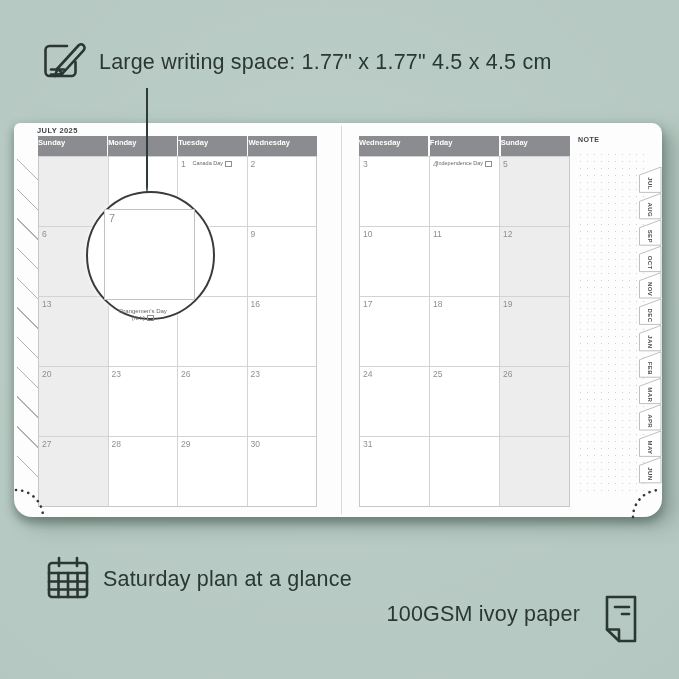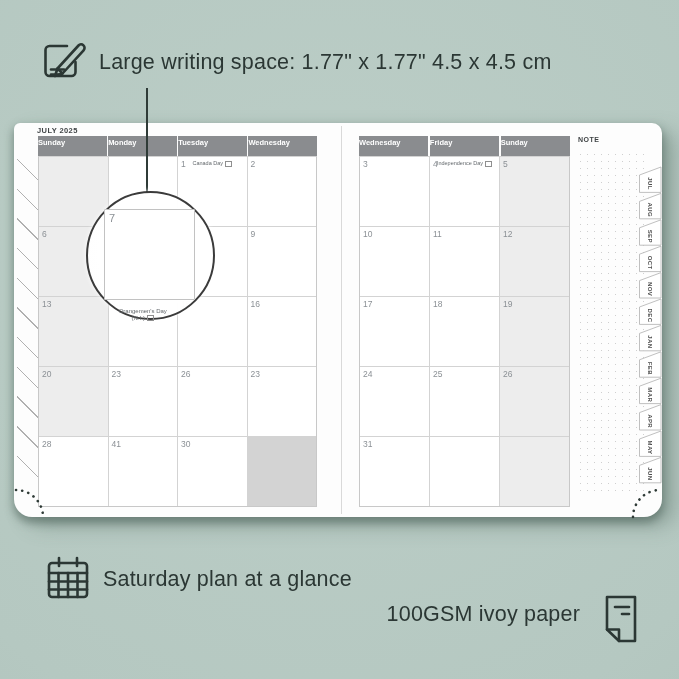--- a/index.html
+++ b/index.html
@@ -110,25 +110,28 @@
           </div>
           <div class="cell">
             <span class="dnum">23</span>
           </div>
           <div class="cell">
             <span class="dnum">26</span>
           </div>
           <div class="cell">
             <span class="dnum">23</span>
           </div>
+          <div class="cell shade">
+            <span class="dnum">27</span>
+          </div>
           <div class="cell">
             <span class="dnum">28</span>
           </div>
           <div class="cell">
-            <span class="dnum">41</span>
+            <span class="dnum">29</span>
           </div>
           <div class="cell">
             <span class="dnum">30</span>
           </div>
         </div>
     </div>
 
     <div class="spine"></div>
 
     <div class="cal right" id="calR">

